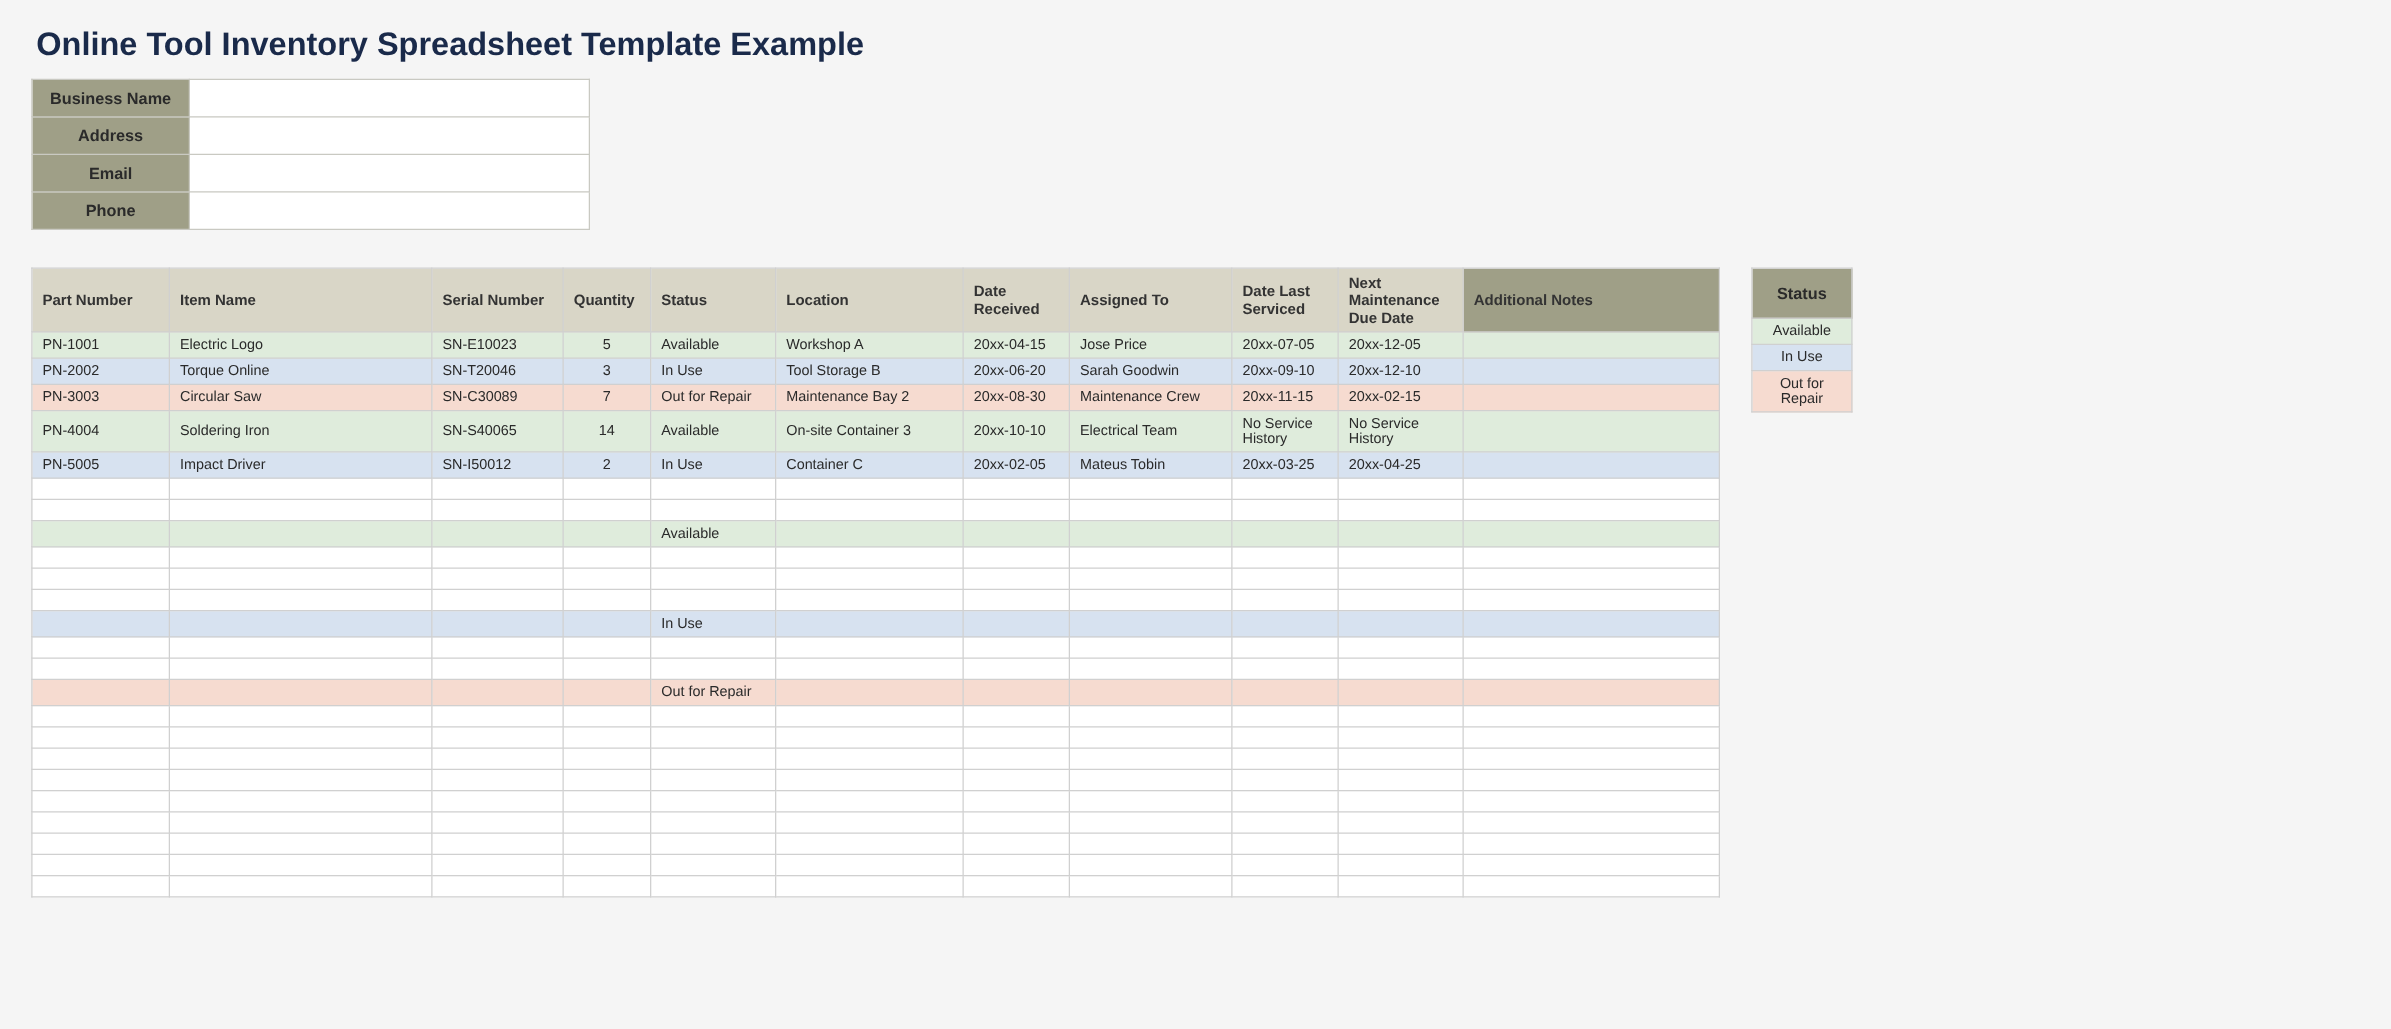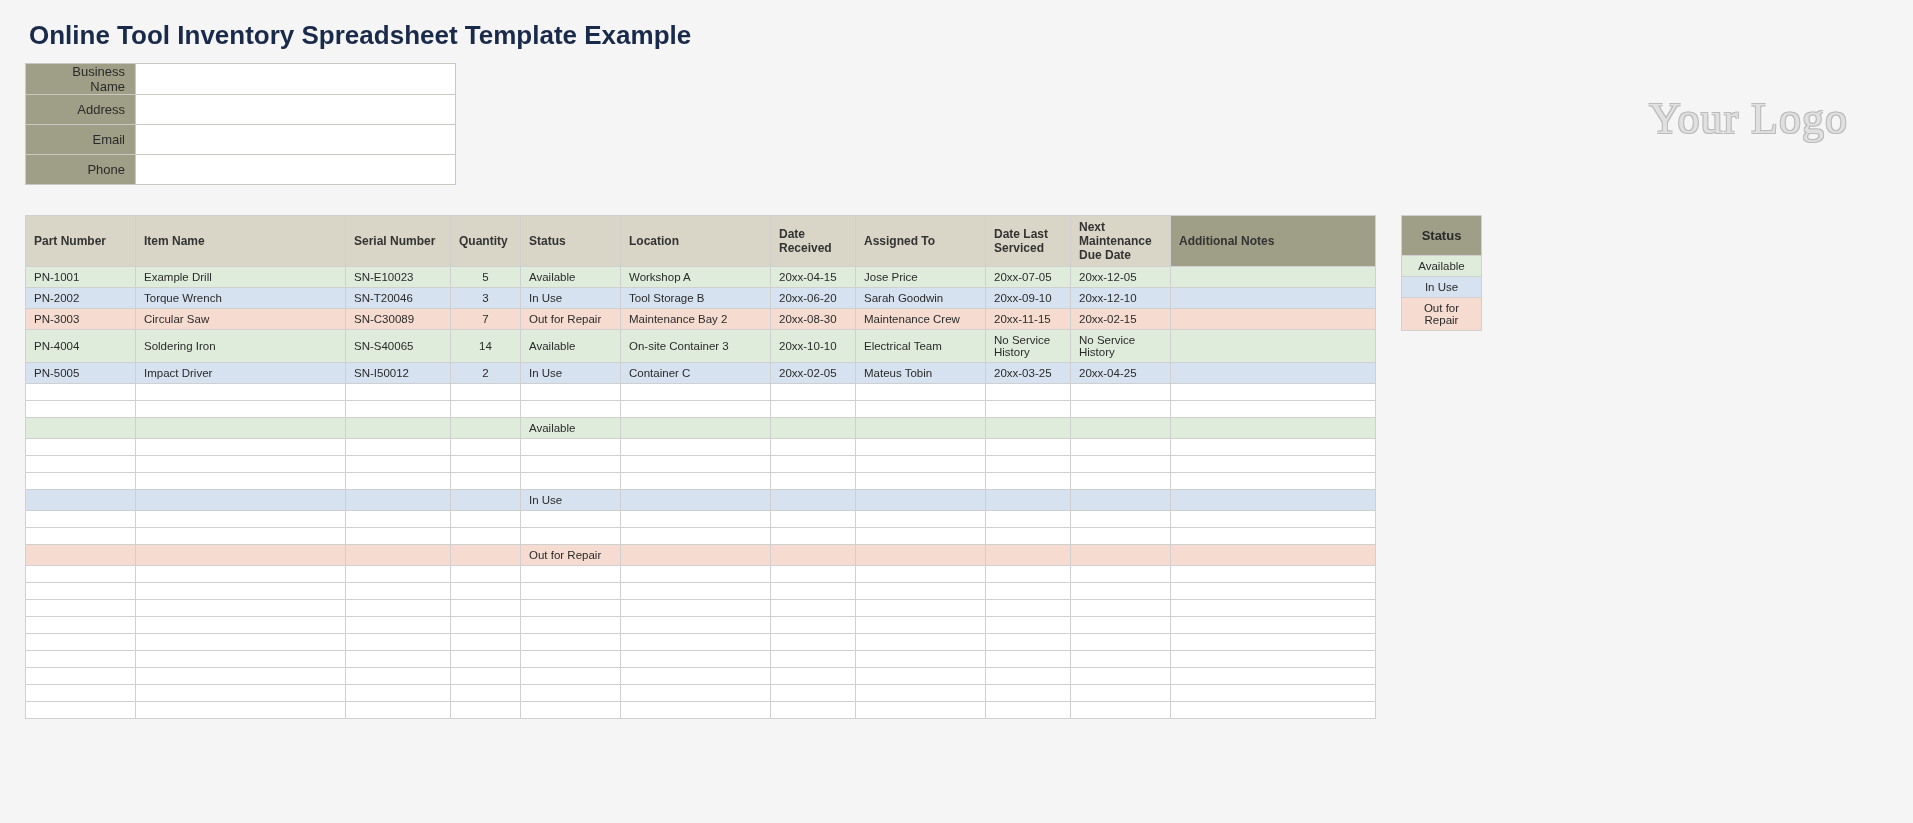--- a/index.html
+++ b/index.html
@@ -28,23 +28,23 @@
     border-collapse: collapse;
   }
   .biz-box td {
     border: 1px solid #c9c9c2;
     height: 30px;
     padding: 0 10px;
     vertical-align: middle;
   }
   .biz-box .lbl {
     background: #9f9f87;
-    font-weight: normal;
-    text-align: right;
-    width: 110px;
+    font-weight: bold;
+    text-align: center;
+    width: 126px;
     font-size: 13px;
   }
   .biz-box .val {
     width: 320px;
     background: #fff;
   }
   .logo {
     font-family: Georgia, "Times New Roman", serif;
     font-size: 44px;
     font-weight: normal;
@@ -127,21 +127,20 @@
     <tr>
       <td class="lbl">Email</td>
       <td class="val"></td>
     </tr>
     <tr>
       <td class="lbl">Phone</td>
       <td class="val"></td>
     </tr>
   </tbody>
     </table>
-  <div class="logo">Your Logo</div>
 </div>
 
 <div class="content-row">
   <table class="main-table">
     <thead>
       <tr>
         <th class="col-pn">Part Number</th>
         <th class="col-item">Item Name</th>
         <th class="col-sn">Serial Number</th>
         <th class="col-qty">Quantity</th>
@@ -150,34 +149,34 @@
         <th class="col-date">Date Received</th>
         <th class="col-assigned">Assigned To</th>
         <th class="col-date">Date Last Serviced</th>
         <th class="col-next">Next Maintenance Due Date</th>
         <th class="col-notes">Additional Notes</th>
       </tr>
     </thead>
     <tbody id="inventory-body">
         <tr class="row-available">
           <td>PN-1001</td>
-          <td>Example Drill</td>
+          <td>Electric Logo</td>
           <td>SN-E10023</td>
           <td class="qty">5</td>
           <td>Available</td>
           <td>Workshop A</td>
           <td>20xx-04-15</td>
           <td>Jose Price</td>
           <td>20xx-07-05</td>
           <td>20xx-12-05</td>
           <td></td>
         </tr>
         <tr class="row-inuse">
           <td>PN-2002</td>
-          <td>Torque Wrench</td>
+          <td>Torque Online</td>
           <td>SN-T20046</td>
           <td class="qty">3</td>
           <td>In Use</td>
           <td>Tool Storage B</td>
           <td>20xx-06-20</td>
           <td>Sarah Goodwin</td>
           <td>20xx-09-10</td>
           <td>20xx-12-10</td>
           <td></td>
         </tr>

